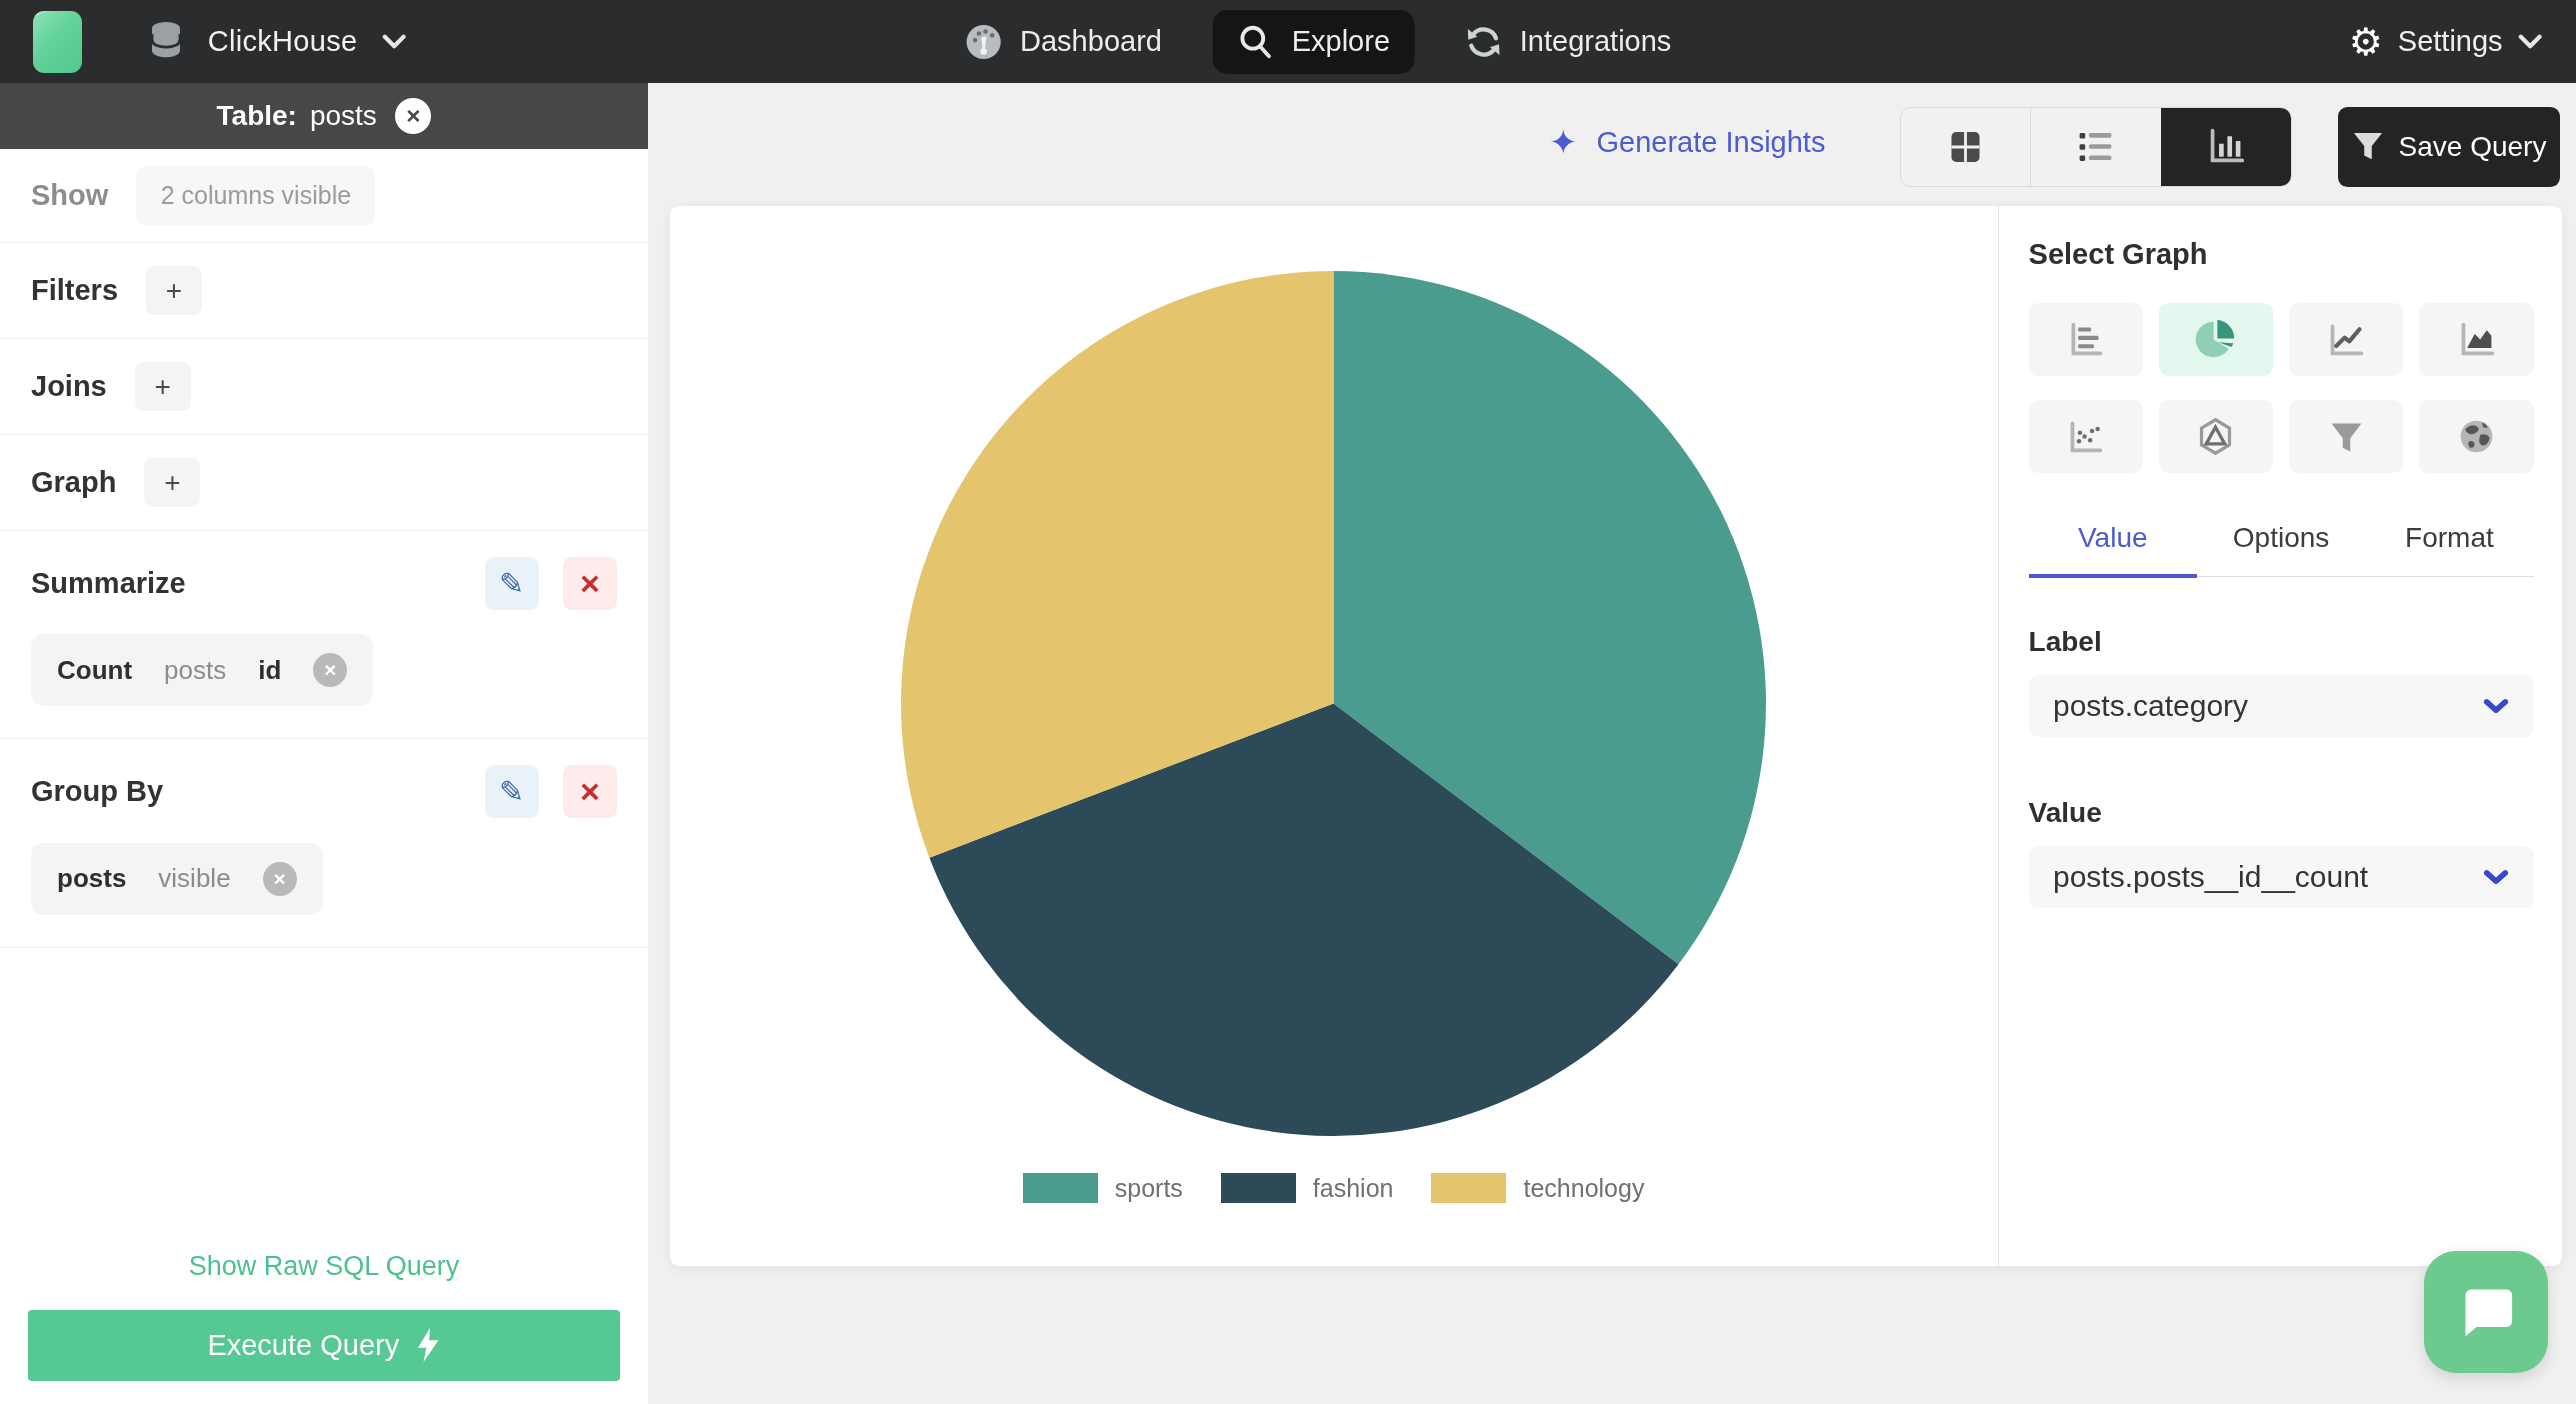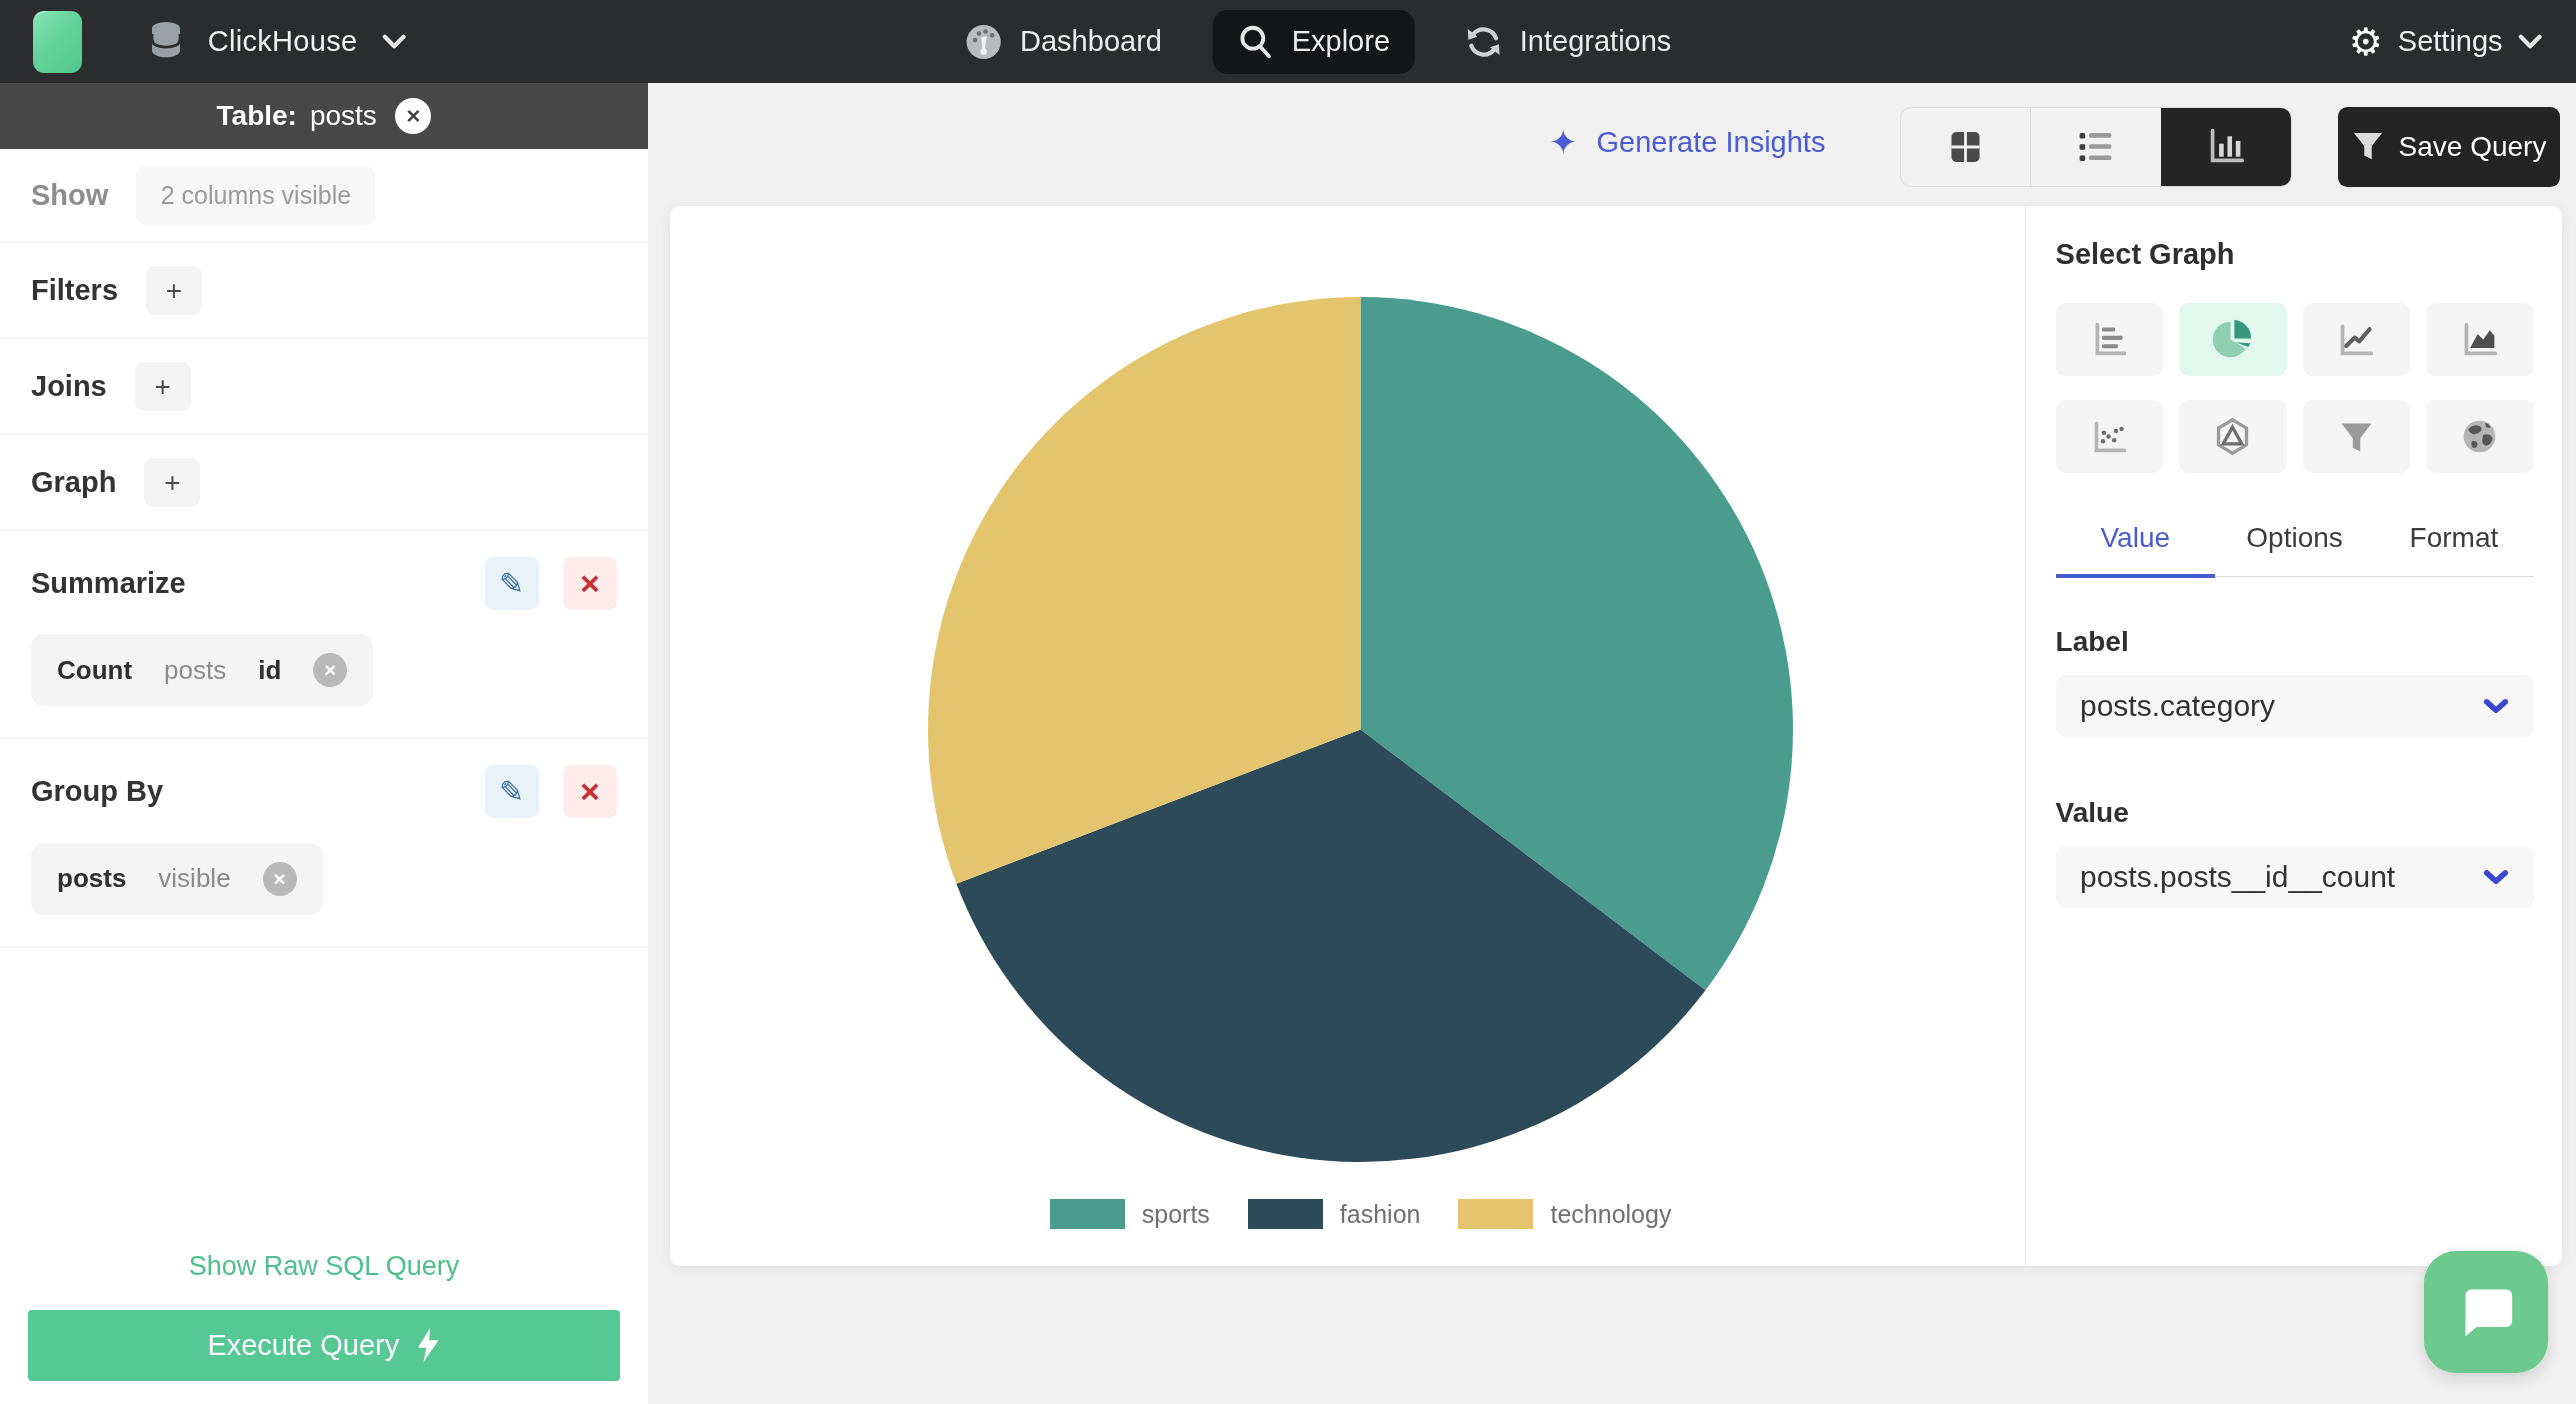--- a/index.html
+++ b/index.html
@@ -52,21 +52,21 @@
   .main { position:absolute; left:648px; top:83px; width:1928px; height:1322px; }
   .gi { position:absolute; left:901px; top:39px; display:flex; align-items:center; gap:19px; color:#4b5bd3; font-size:29px; cursor:pointer; }
   .gi .spark { font-size:34px; }
   .view-toggle { position:absolute; left:1252px; top:23.5px; width:392px; height:80px; display:flex; background:#f1f1f1; border:1.9px solid #dadada; border-radius:11.3px; overflow:hidden; }
   .vt-btn { flex:1; display:flex; align-items:center; justify-content:center; cursor:pointer; }
   .vt-btn + .vt-btn { border-left:1.9px solid #dadada; }
   .vt-btn.active { background:#242424; border-color:#242424; }
   .save-btn { position:absolute; left:1690px; top:23.5px; width:222px; height:80px; background:#242424; border:none; border-radius:9.4px; color:#fff; font-size:28px; display:flex; align-items:center; justify-content:center; gap:15px; cursor:pointer; font-family:inherit; }
 
   .card { position:absolute; left:21.6px; top:123px; width:1892px; height:1060px; background:#fff; border-radius:9.4px; box-shadow:0 2.8px 13px rgba(0,0,0,.06); display:flex; }
-  .chart-area { width:1328px; height:100%; display:flex; flex-direction:column; align-items:center; padding-top:73px;margin-left:27px; }
+  .chart-area { width:1328px; height:100%; display:flex; flex-direction:column; align-items:center; padding-top:47px; }
   .pie-wrap { width:901px; height:901px; }
   .legend { display:flex; align-items:center; gap:38px; margin-top:19px; }
   .legend-item { display:flex; align-items:center; gap:17px; }
   .legend-swatch { width:75px; height:30px; }
   .legend-label { color:#707070; font-size:25px; }
 
   .right-panel { flex:1; height:100%; border-left:1.9px solid #e7e7e7; padding:32px 28px 0 30px; }
   .rp-title { color:#2f2f2f; font-size:29px; font-weight:700; }
   .graph-grid { margin-top:32px; display:grid; grid-template-columns:repeat(4,1fr); gap:23.5px 16px; }
   .gbtn { height:73px; background:#f5f5f5; border-radius:9.4px; display:flex; align-items:center; justify-content:center; cursor:pointer; }

